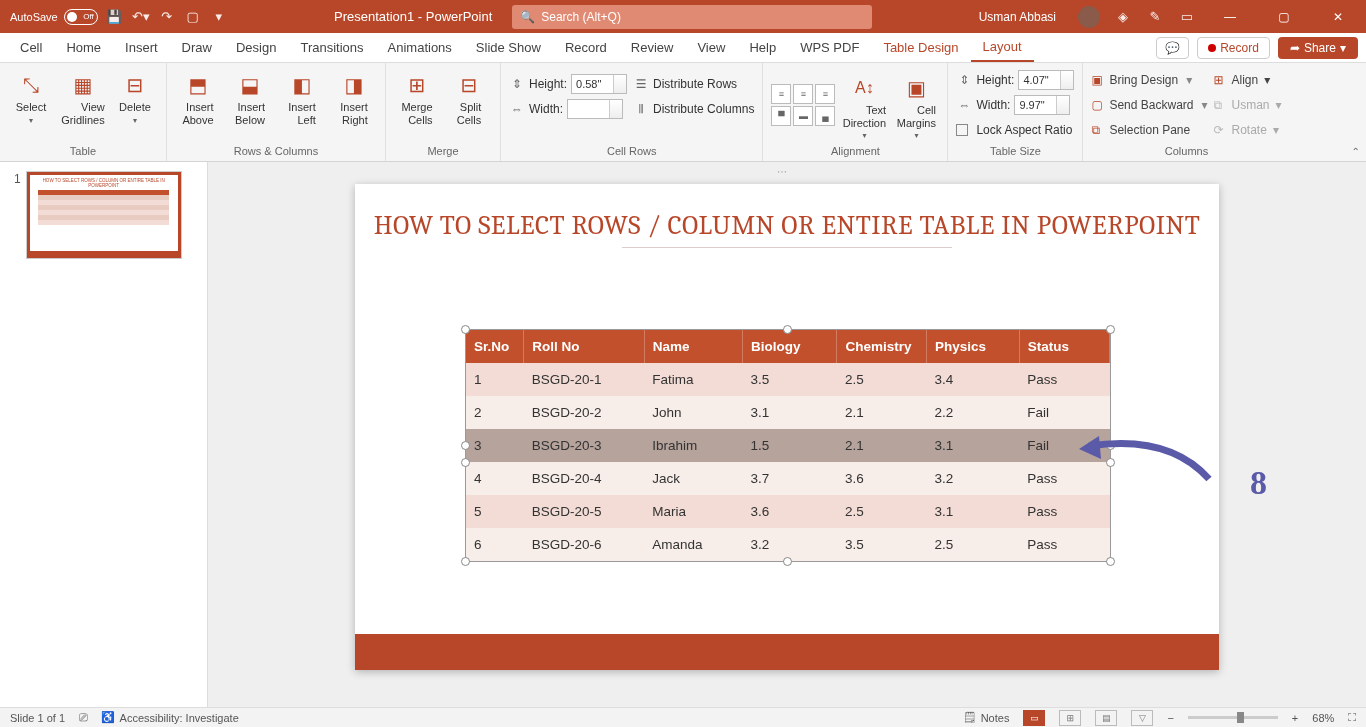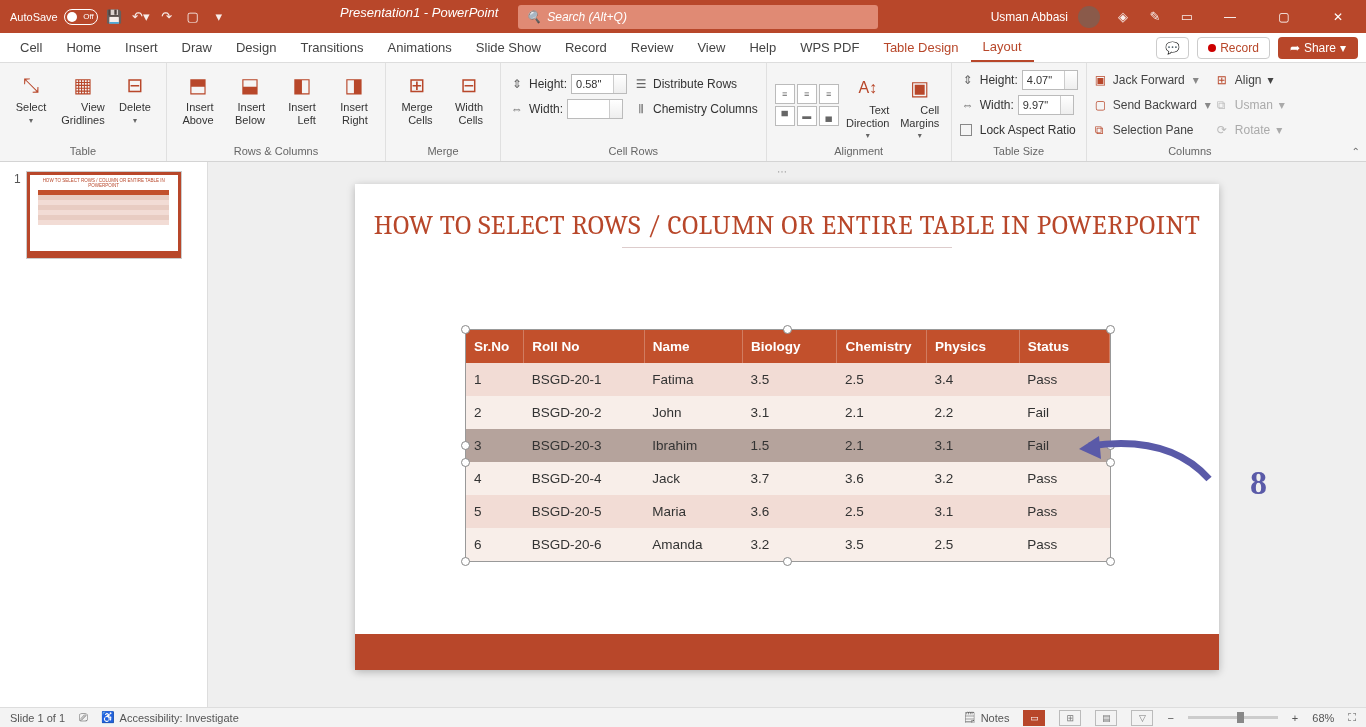--- a/index.html
+++ b/index.html
@@ -5,25 +5,25 @@
 * { margin: 0; padding: 0; box-sizing: border-box; font-family: "Segoe UI", Arial, sans-serif; }
 body { background: #fff; width: 1366px; height: 727px; overflow: hidden; font-size: 12px; color: #333; }
 
 
 .titlebar { height: 33px; background: #b8472a; display: flex; align-items: center; color: #fff; }
 .titlebar .left { display: flex; align-items: center; gap: 8px; padding-left: 10px; }
 .autosave { display: flex; align-items: center; gap: 6px; font-size: 11px; }
 .autosave-toggle { width: 34px; height: 16px; border: 1px solid #fff; border-radius: 8px; position: relative; font-size: 8px; display:flex; align-items:center; justify-content:flex-end; padding-right:3px;}
 .autosave-toggle::before { content: ""; width: 10px; height: 10px; background: #fff; border-radius: 50%; position: absolute; left: 2px; top: 2px; }
 .tb-icon { width: 18px; height: 18px; display: flex; align-items: center; justify-content: center; font-size: 13px; opacity: .9;}
-.titlebar .center { flex: 1; display: flex; align-items: flex-start; justify-content: center; gap: 20px; font-style: italic; }
+.titlebar .center { flex: 1; display: flex; align-items: center; justify-content: center; gap: 20px; }
 .doc-title { font-size: 13px; }
 .search-box { width: 360px; height: 24px; background: #e08a74; border-radius: 3px; display: flex; align-items: center; padding: 0 8px; gap: 6px; color: #fff; font-size: 12px;}
 .titlebar .right { display: flex; align-items: center; gap: 14px; padding-right: 8px; }
-.user { display: flex; align-items: center; gap: 10px; font-size: 12px; }
+.user { display: flex; align-items: center; gap: 22px; font-size: 12px; }
 .avatar-circle { width: 22px; height: 22px; border-radius: 50%; background: #8a5a4a; }
 .win-btn { width: 40px; height: 33px; display: flex; align-items: center; justify-content: center; font-size: 12px; }
 
 
 .menu-tabs { height: 30px; background: #fff; border-bottom: 1px solid #ddd; display: flex; align-items: center; padding: 0 8px; position:relative;}
 .menu-tab { padding: 0 12px; height: 100%; display: flex; align-items: center; font-size: 13px; color: #444; cursor: pointer; }
 .menu-tab.context { color: #b8472a; }
 .menu-tab.active { color: #b8472a; border-bottom: 2px solid #b8472a; }
 .menu-right { margin-left: auto; display: flex; align-items: center; gap: 8px; }
 .record-btn { border: 1px solid #ccc; border-radius: 4px; padding: 3px 10px; display: flex; align-items: center; gap: 4px; font-size: 12px; color: #b8472a;}
@@ -225,21 +225,21 @@
 
   <div class="rgroup">
     <div class="rgroup-body">
       <div class="big-btn">
           <div class="ico">⊞</div>
           <div class="lbl" style="white-space:pre;">Merge
 Cells</div>
         </div>
       <div class="big-btn">
           <div class="ico">⊟</div>
-          <div class="lbl" style="white-space:pre;">Width
+          <div class="lbl" style="white-space:pre;">Split
 Cells</div>
         </div>
     </div>
     <div class="rgroup-label">Merge</div>
   </div>
 
   <div class="rgroup">
     <div class="rgroup-body">
       <div class="stack-col" style="padding-top:6px;">
         <div class="mini-row">
@@ -253,21 +253,21 @@
             <span class="spin-input"></span>
           </div>
       </div>
       <div class="stack-col" style="padding-top:6px;">
         <div class="mini-row">
             <span class="mico">☰</span>
             <span>Distribute Rows</span>
           </div>
         <div class="mini-row">
             <span class="mico">⦀</span>
-            <span>Chemistry Columns</span>
+            <span>Distribute Columns</span>
           </div>
       </div>
     </div>
     <div class="rgroup-label">Cell Rows</div>
   </div>
 
   <div class="rgroup">
     <div class="rgroup-body" style="align-items:center;">
       <div class="align-grid">
         <div class="align-cell">≡</div>
@@ -313,21 +313,21 @@
       </div>
     </div>
     <div class="rgroup-label">Table Size</div>
   </div>
 
   <div class="rgroup" style="border-right:none;">
     <div class="rgroup-body">
       <div class="stack-col" style="padding-top:2px;">
         <div class="arrange-row">
             <span class="aico">▣</span>
-            <span>Jack Forward</span>
+            <span>Bring Design</span>
             <span style="margin-left:4px;color:#888;">▾</span>
           </div>
         <div class="arrange-row">
             <span class="aico">▢</span>
             <span>Send Backward</span>
             <span style="margin-left:4px;color:#888;">▾</span>
           </div>
         <div class="arrange-row">
             <span class="aico">⧉</span>
             <span>Selection Pane</span>

